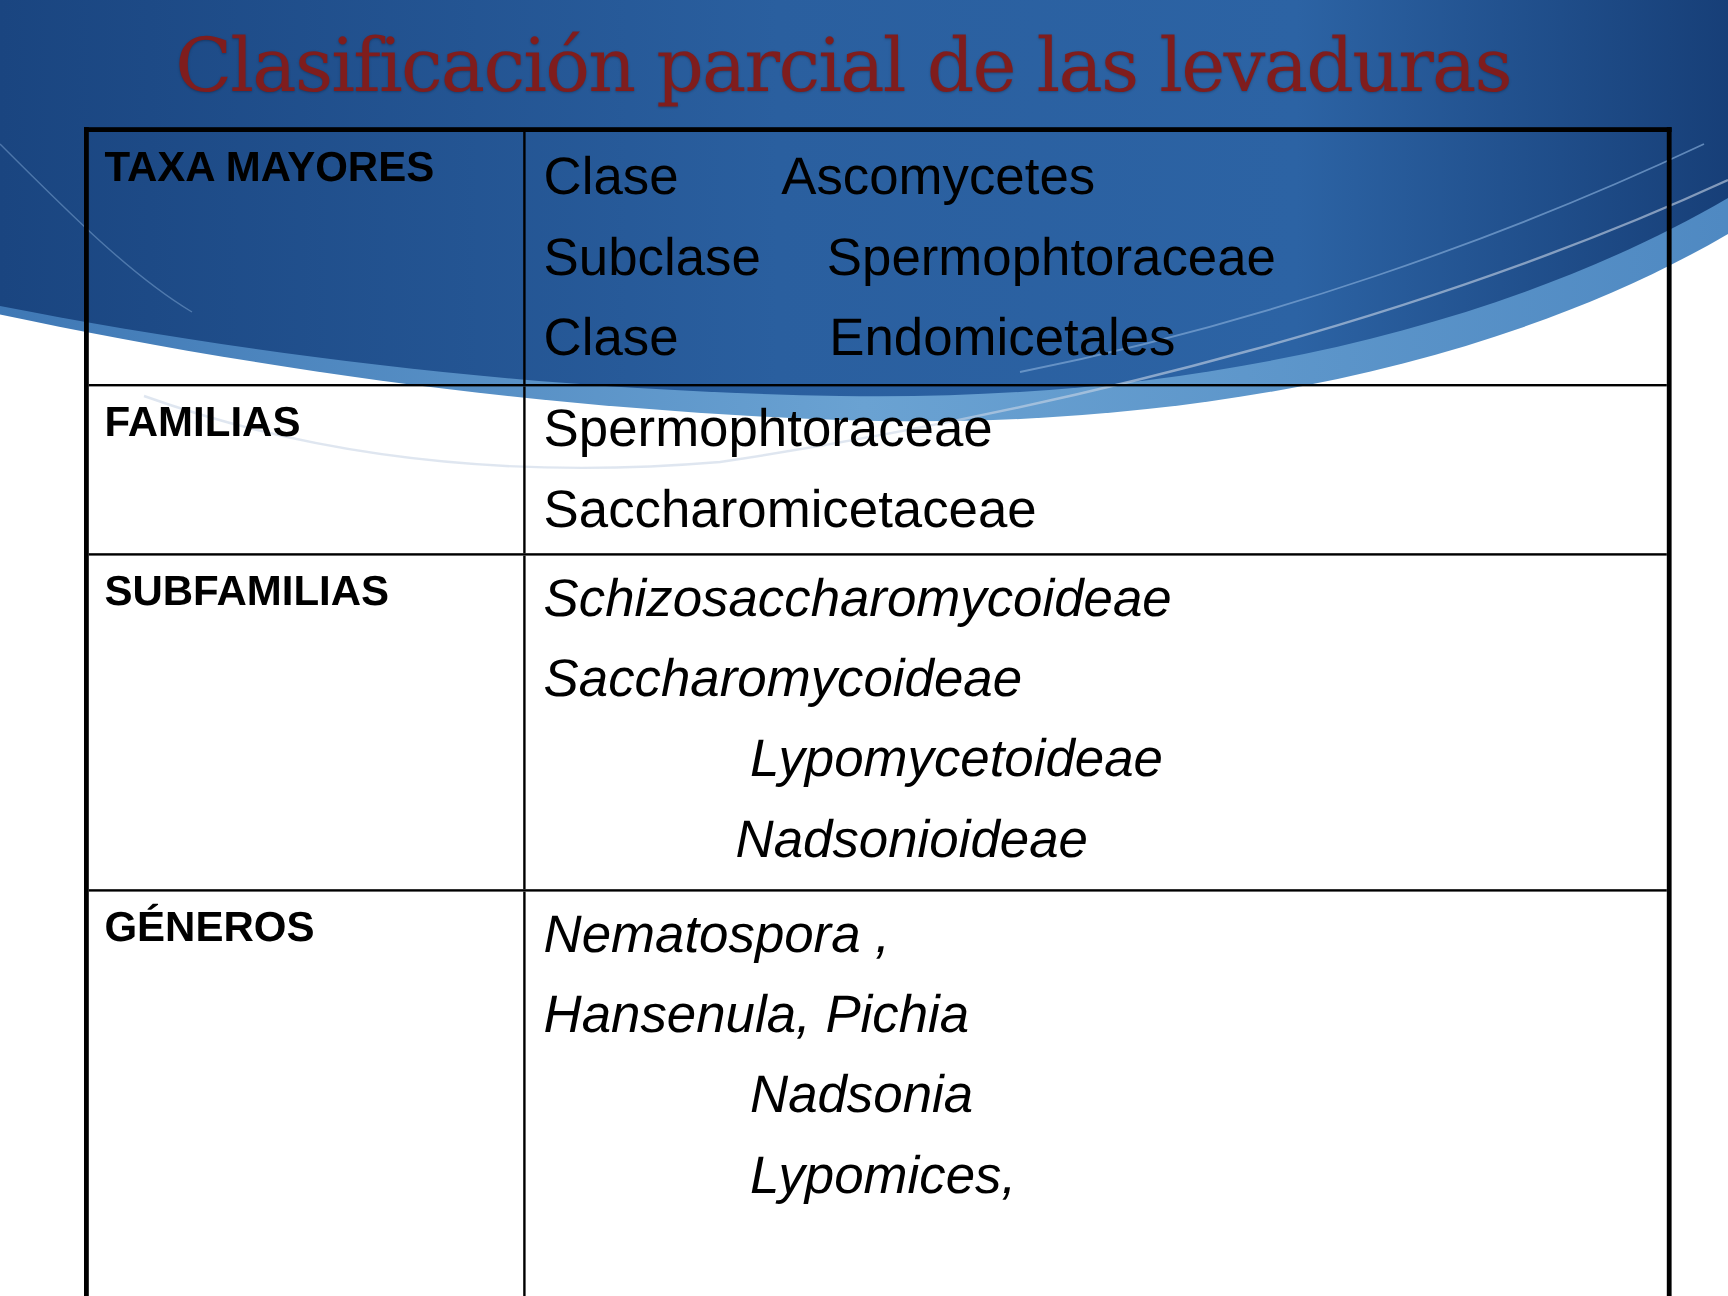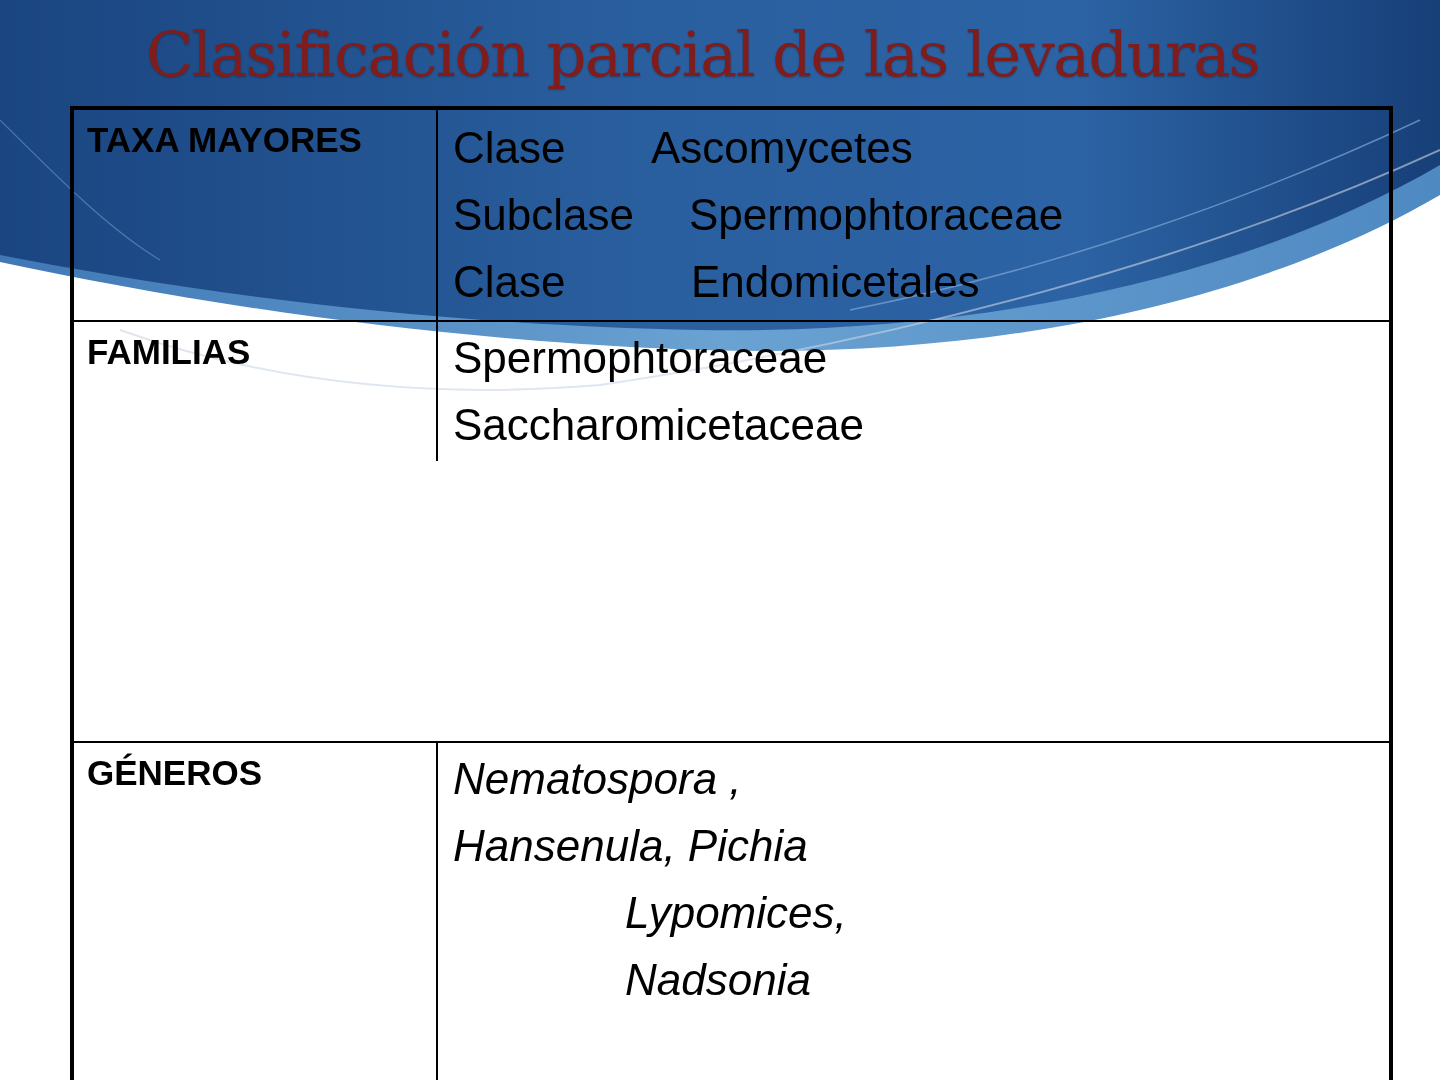--- a/index.html
+++ b/index.html
@@ -84,24 +84,33 @@
   </div>
 
   <div class="row" style="top:210px; height:139px;text-decoration:underline;">
     <div class="cell-label">FAMILIAS</div>
     <div class="cell-value" style="top:2px;">
       <span class="line">Spermophtoraceae</span>
       <span class="line">Saccharomicetaceae</span>
     </div>
   </div>
 
+  <div class="row" style="top:351px; height:278px;">
+    <div class="cell-label">SUBFAMILIAS</div>
+    <div class="cell-value italic" style="top:2px;">
+      <span class="line">Schizosaccharomycoideae</span>
+      <span class="line">Saccharomycoideae</span>
+      <span class="line" style="padding-left:172px;">Lypomycetoideae</span>
+      <span class="line" style="padding-left:160px;">Nadsonioideae</span>
+    </div>
+  </div>
 
   <div class="row" style="top:631px; height:400px;">
     <div class="cell-label">GÉNEROS</div>
     <div class="cell-value italic" style="top:2px;">
       <span class="line">Nematospora ,</span>
       <span class="line">Hansenula, Pichia</span>
+      <span class="line" style="padding-left:172px;">Nadsonia</span>
       <span class="line" style="padding-left:172px;">Lypomices,</span>
-      <span class="line" style="padding-left:172px;">Nadsonia</span>
     </div>
   </div>
 
 </div>
 
 </body></html>

